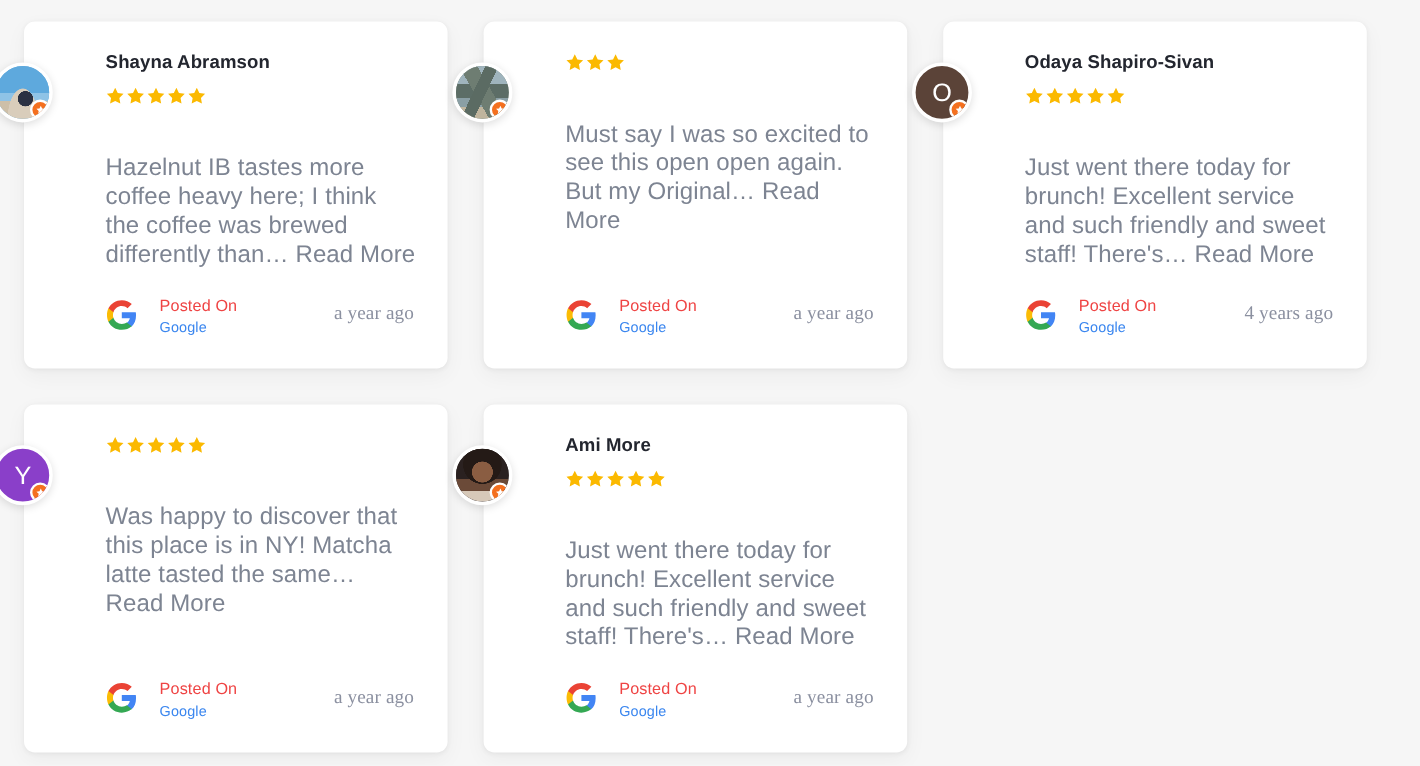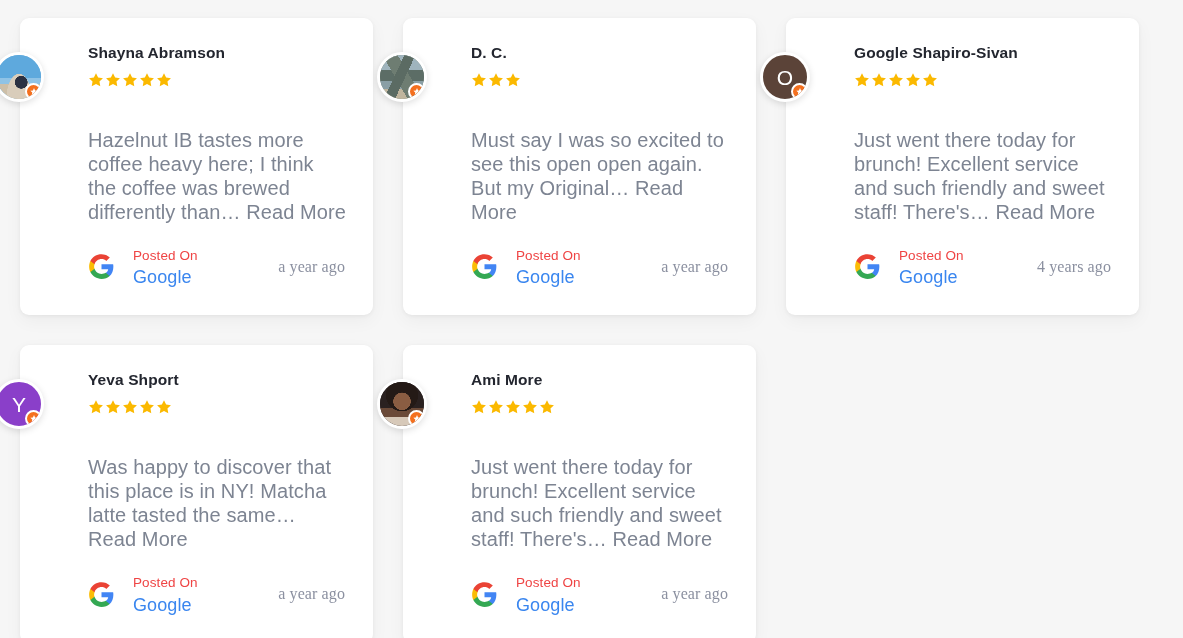--- a/index.html
+++ b/index.html
@@ -146,21 +146,21 @@
   .posted-block {
     margin-left: 18px;
     line-height: 1.35;
   }
   .posted-label {
     font-size: 13.5px;
     color: #ef4444;
     letter-spacing: 0.1px;
   }
   .posted-source {
-    font-size: 18px;
+    font-size: 12px;
     color: #3a86ef;
     text-decoration: none;
     letter-spacing: 0.1px;
     display: block;
     cursor: pointer;
   }
   .review-age {
     margin-left: auto;
     font-size: 16px;
     color: #8b90a0;
@@ -245,21 +245,20 @@
         <div class="photo photo-mountain"></div>
 
         <span class="avatar-badge">
           <svg viewBox="0 0 24 24" width="10" height="10" aria-hidden="true">
             <path fill="#ffffff" d="M12 2.5l2.6 5.6 6.1.8-4.5 4.2 1.2 6-5.4-3-5.4 3 1.2-6L3.3 8.9l6.1-.8z"></path>
           </svg>
         </span>
       </div>
     </div>
 
-    <div class="reviewer-name">D. C.</div>
 
     <div class="stars">
           <span class="star">
             <svg viewBox="0 0 24 24" width="16" height="16" aria-hidden="true">
               <path fill="#fbb900" d="M12 1.8l3.2 6.5 7.2 1-5.2 5.1 1.2 7.1-6.4-3.4-6.4 3.4 1.2-7.1L1.6 9.3l7.2-1z"></path>
             </svg>
           </span>
           <span class="star">
             <svg viewBox="0 0 24 24" width="16" height="16" aria-hidden="true">
               <path fill="#fbb900" d="M12 1.8l3.2 6.5 7.2 1-5.2 5.1 1.2 7.1-6.4-3.4-6.4 3.4 1.2-7.1L1.6 9.3l7.2-1z"></path>
@@ -300,21 +299,21 @@
 
         <span class="avatar-initial">O</span>
         <span class="avatar-badge">
           <svg viewBox="0 0 24 24" width="10" height="10" aria-hidden="true">
             <path fill="#ffffff" d="M12 2.5l2.6 5.6 6.1.8-4.5 4.2 1.2 6-5.4-3-5.4 3 1.2-6L3.3 8.9l6.1-.8z"></path>
           </svg>
         </span>
       </div>
     </div>
 
-    <div class="reviewer-name">Google Shapiro-Sivan</div>
+    <div class="reviewer-name">Odaya Shapiro-Sivan</div>
 
     <div class="stars">
           <span class="star">
             <svg viewBox="0 0 24 24" width="16" height="16" aria-hidden="true">
               <path fill="#fbb900" d="M12 1.8l3.2 6.5 7.2 1-5.2 5.1 1.2 7.1-6.4-3.4-6.4 3.4 1.2-7.1L1.6 9.3l7.2-1z"></path>
             </svg>
           </span>
           <span class="star">
             <svg viewBox="0 0 24 24" width="16" height="16" aria-hidden="true">
               <path fill="#fbb900" d="M12 1.8l3.2 6.5 7.2 1-5.2 5.1 1.2 7.1-6.4-3.4-6.4 3.4 1.2-7.1L1.6 9.3l7.2-1z"></path>
@@ -365,21 +364,20 @@
 
         <span class="avatar-initial">Y</span>
         <span class="avatar-badge">
           <svg viewBox="0 0 24 24" width="10" height="10" aria-hidden="true">
             <path fill="#ffffff" d="M12 2.5l2.6 5.6 6.1.8-4.5 4.2 1.2 6-5.4-3-5.4 3 1.2-6L3.3 8.9l6.1-.8z"></path>
           </svg>
         </span>
       </div>
     </div>
 
-    <div class="reviewer-name">Yeva Shport</div>
 
     <div class="stars">
           <span class="star">
             <svg viewBox="0 0 24 24" width="16" height="16" aria-hidden="true">
               <path fill="#fbb900" d="M12 1.8l3.2 6.5 7.2 1-5.2 5.1 1.2 7.1-6.4-3.4-6.4 3.4 1.2-7.1L1.6 9.3l7.2-1z"></path>
             </svg>
           </span>
           <span class="star">
             <svg viewBox="0 0 24 24" width="16" height="16" aria-hidden="true">
               <path fill="#fbb900" d="M12 1.8l3.2 6.5 7.2 1-5.2 5.1 1.2 7.1-6.4-3.4-6.4 3.4 1.2-7.1L1.6 9.3l7.2-1z"></path>

